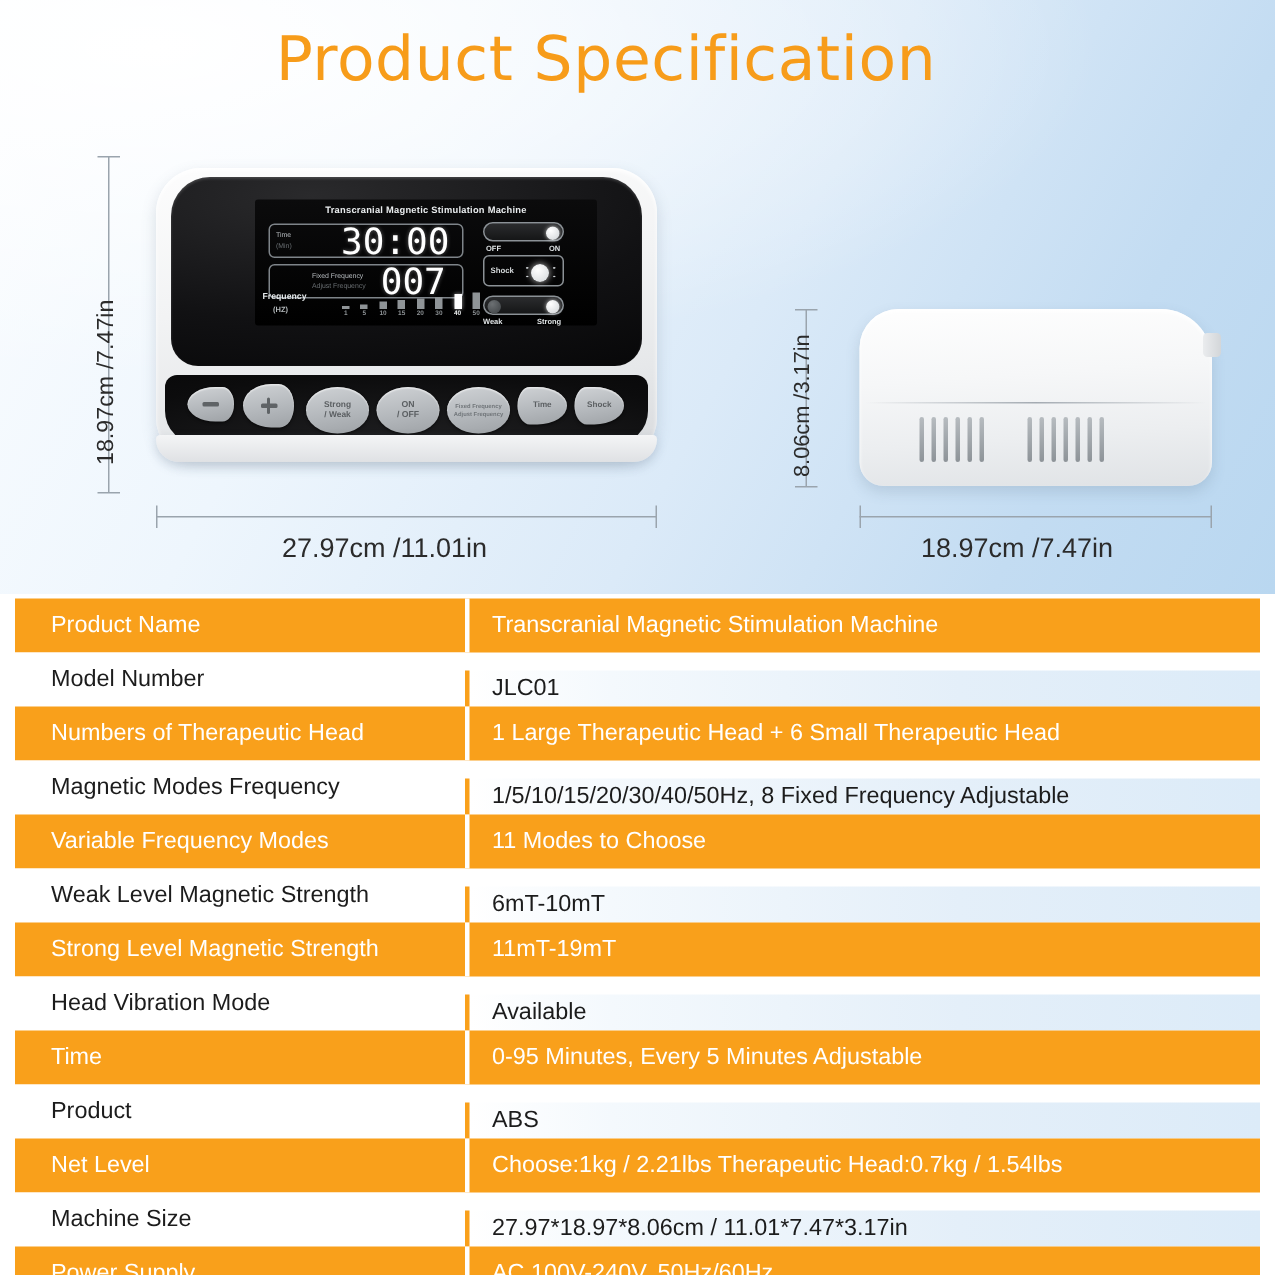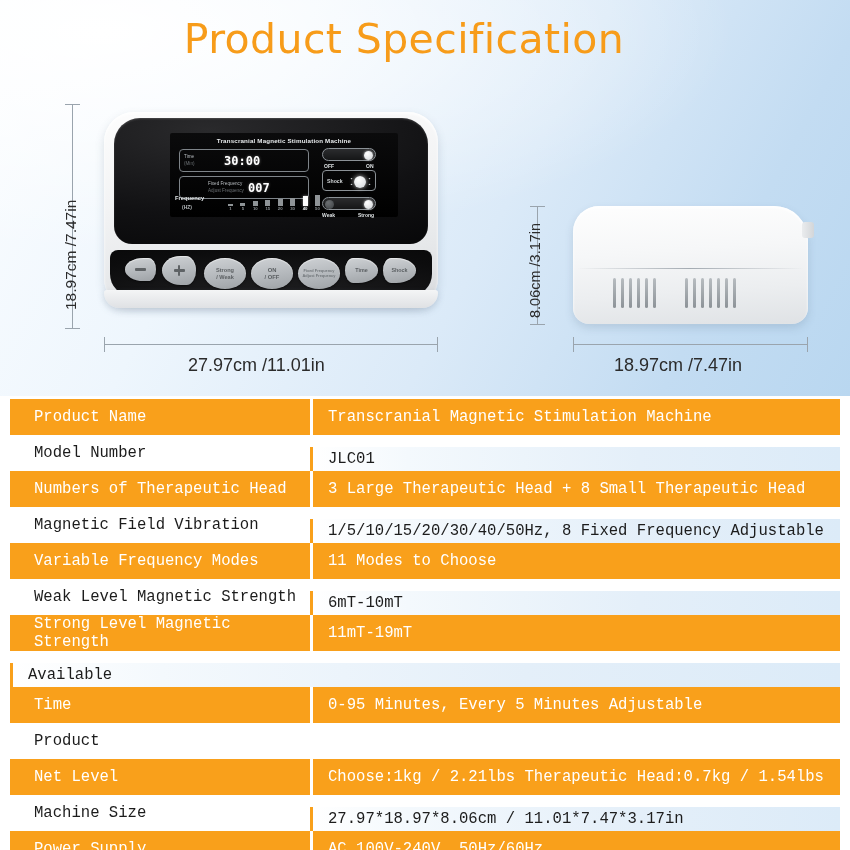--- a/index.html
+++ b/index.html
@@ -64,23 +64,23 @@
   .lcd-field {
     position:absolute; border:1px solid #7e8489; border-radius:4px;
     height:23px; display:flex; align-items:center;
   }
   .lcd-field .lbl {
     color:#b9bec2; font-size:4.6px; line-height:1.35; padding-left:4px;
     width:44px; font-family:"Liberation Sans", sans-serif;
   }
   .lcd-field .lbl .dim2 { color:#6a6f73; }
   .lcd-field .val {
-    flex:1; text-align:left; padding-right:5px; color:#fff;
-    font-family:"DejaVu Sans Mono", monospace; font-size:12px;
-    font-weight:bold; letter-spacing:0px; text-shadow:0 0 3px rgba(255,255,255,.35);
+    flex:1; text-align:center; padding-right:5px; color:#fff;
+    font-family:"DejaVu Sans Mono", monospace; font-size:24px;
+    font-weight:normal; letter-spacing:0px; text-shadow:0 0 3px rgba(255,255,255,.35);
   }
   #f-time { left:9px; top:16px; width:130px; }
   #f-freq { left:9px; top:43px; width:130px;padding-left:24px; }
 
   .lcd-toggle {
     position:absolute; width:54px; height:13px; border-radius:7px;
     border:1px solid #8b9196;
     background:linear-gradient(180deg,#2b2c2e,#151617);
   }
   .lcd-toggle .knob {
@@ -178,21 +178,21 @@
   .head-nub {
     position:absolute; right:-6px; top:16px; width:12px; height:16px;
     background:linear-gradient(90deg,#eaecee,#d3d6d9); border-radius:3px;
   }
 
   
   #table { position:absolute; left:10px; top:399px; width:830px; }
   .srow { display:flex; height:36px; align-items:stretch; }
   .srow .k, .srow .v {
     display:flex; align-items:center;
-    font-size:15.6px; font-family:Liberation Mono, monospace;
+    font-size:15.6px; font-family:Liberation Sans, sans-serif;
   }
   .srow .k { width:300px; padding-left:24px; }
   .srow .v { flex:1; padding-left:15px; }
   .srow.odd  .k, .srow.odd  .v { background:#f9a01b; color:#ffffff; }
   .srow.odd  .v { border-left:3px solid #ffffff; }
   .srow.even .k { background:#ffffff; color:#1c1c1c; }
   .srow.even .v { color:#1c1c1c;
     background:linear-gradient(90deg,#ffffff 0%,#f4f9fd 18%,#e4eff9 62%,#dcebf8 100%);
     border-left:3px solid #f9a01b;margin-top:12px; }
   .srow.even .k { border-right:0; }
@@ -354,47 +354,49 @@
       <div class="srow odd">
         <div class="k">Product Name</div>
         <div class="v">Transcranial Magnetic Stimulation Machine</div>
       </div>
       <div class="srow even">
         <div class="k">Model Number</div>
         <div class="v">JLC01</div>
       </div>
       <div class="srow odd">
         <div class="k">Numbers of Therapeutic Head</div>
-        <div class="v">3 Large Therapeutic Head + 8 Small Therapeutic Head</div>
-      </div>
-      <div class="srow even">
-        <div class="k">Magnetic Field Vibration</div>
+        <div class="v">1 Large Therapeutic Head + 6 Small Therapeutic Head</div>
+      </div>
+      <div class="srow even">
+        <div class="k">Magnetic Modes Frequency</div>
         <div class="v">1/5/10/15/20/30/40/50Hz, 8 Fixed Frequency Adjustable</div>
       </div>
       <div class="srow odd">
         <div class="k">Variable Frequency Modes</div>
         <div class="v">11 Modes to Choose</div>
       </div>
       <div class="srow even">
         <div class="k">Weak Level Magnetic Strength</div>
         <div class="v">6mT-10mT</div>
       </div>
       <div class="srow odd">
         <div class="k">Strong Level Magnetic Strength</div>
         <div class="v">11mT-19mT</div>
       </div>
       <div class="srow even">
+        <div class="k">Head Vibration Mode</div>
         <div class="v">Available</div>
       </div>
       <div class="srow odd">
         <div class="k">Time</div>
         <div class="v">0-95 Minutes, Every 5 Minutes Adjustable</div>
       </div>
       <div class="srow even">
         <div class="k">Product</div>
+        <div class="v">ABS</div>
       </div>
       <div class="srow odd">
         <div class="k">Net Level</div>
         <div class="v">Choose:1kg / 2.21lbs   Therapeutic Head:0.7kg / 1.54lbs</div>
       </div>
       <div class="srow even">
         <div class="k">Machine Size</div>
         <div class="v">27.97*18.97*8.06cm / 11.01*7.47*3.17in</div>
       </div>
       <div class="srow odd">

